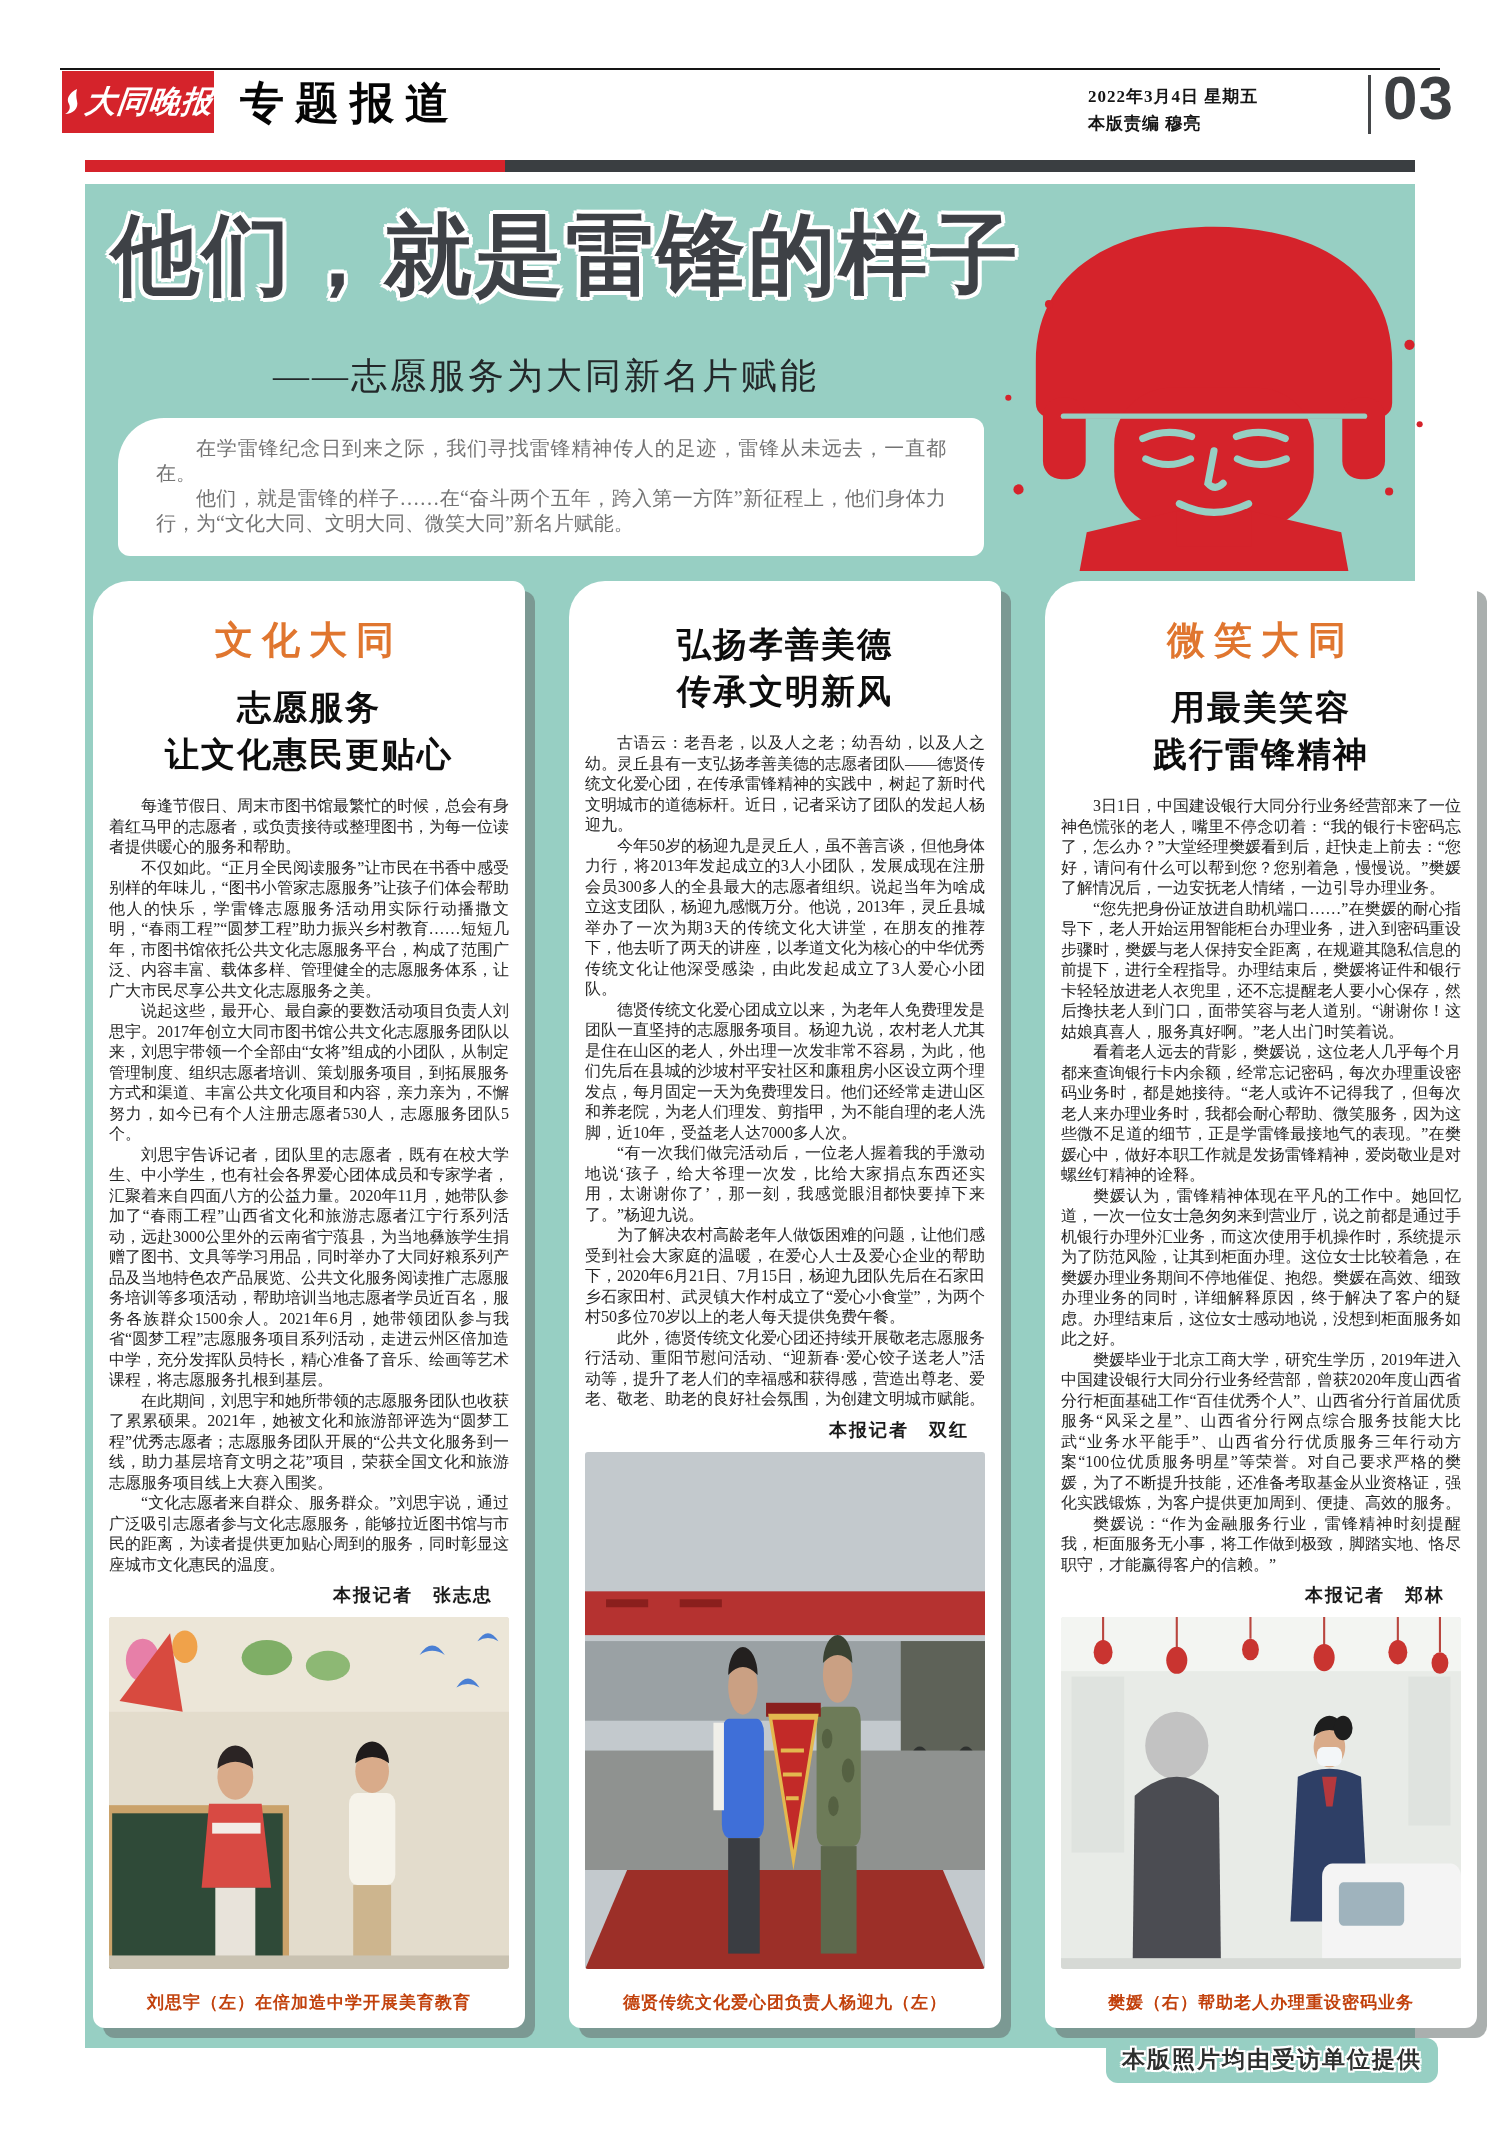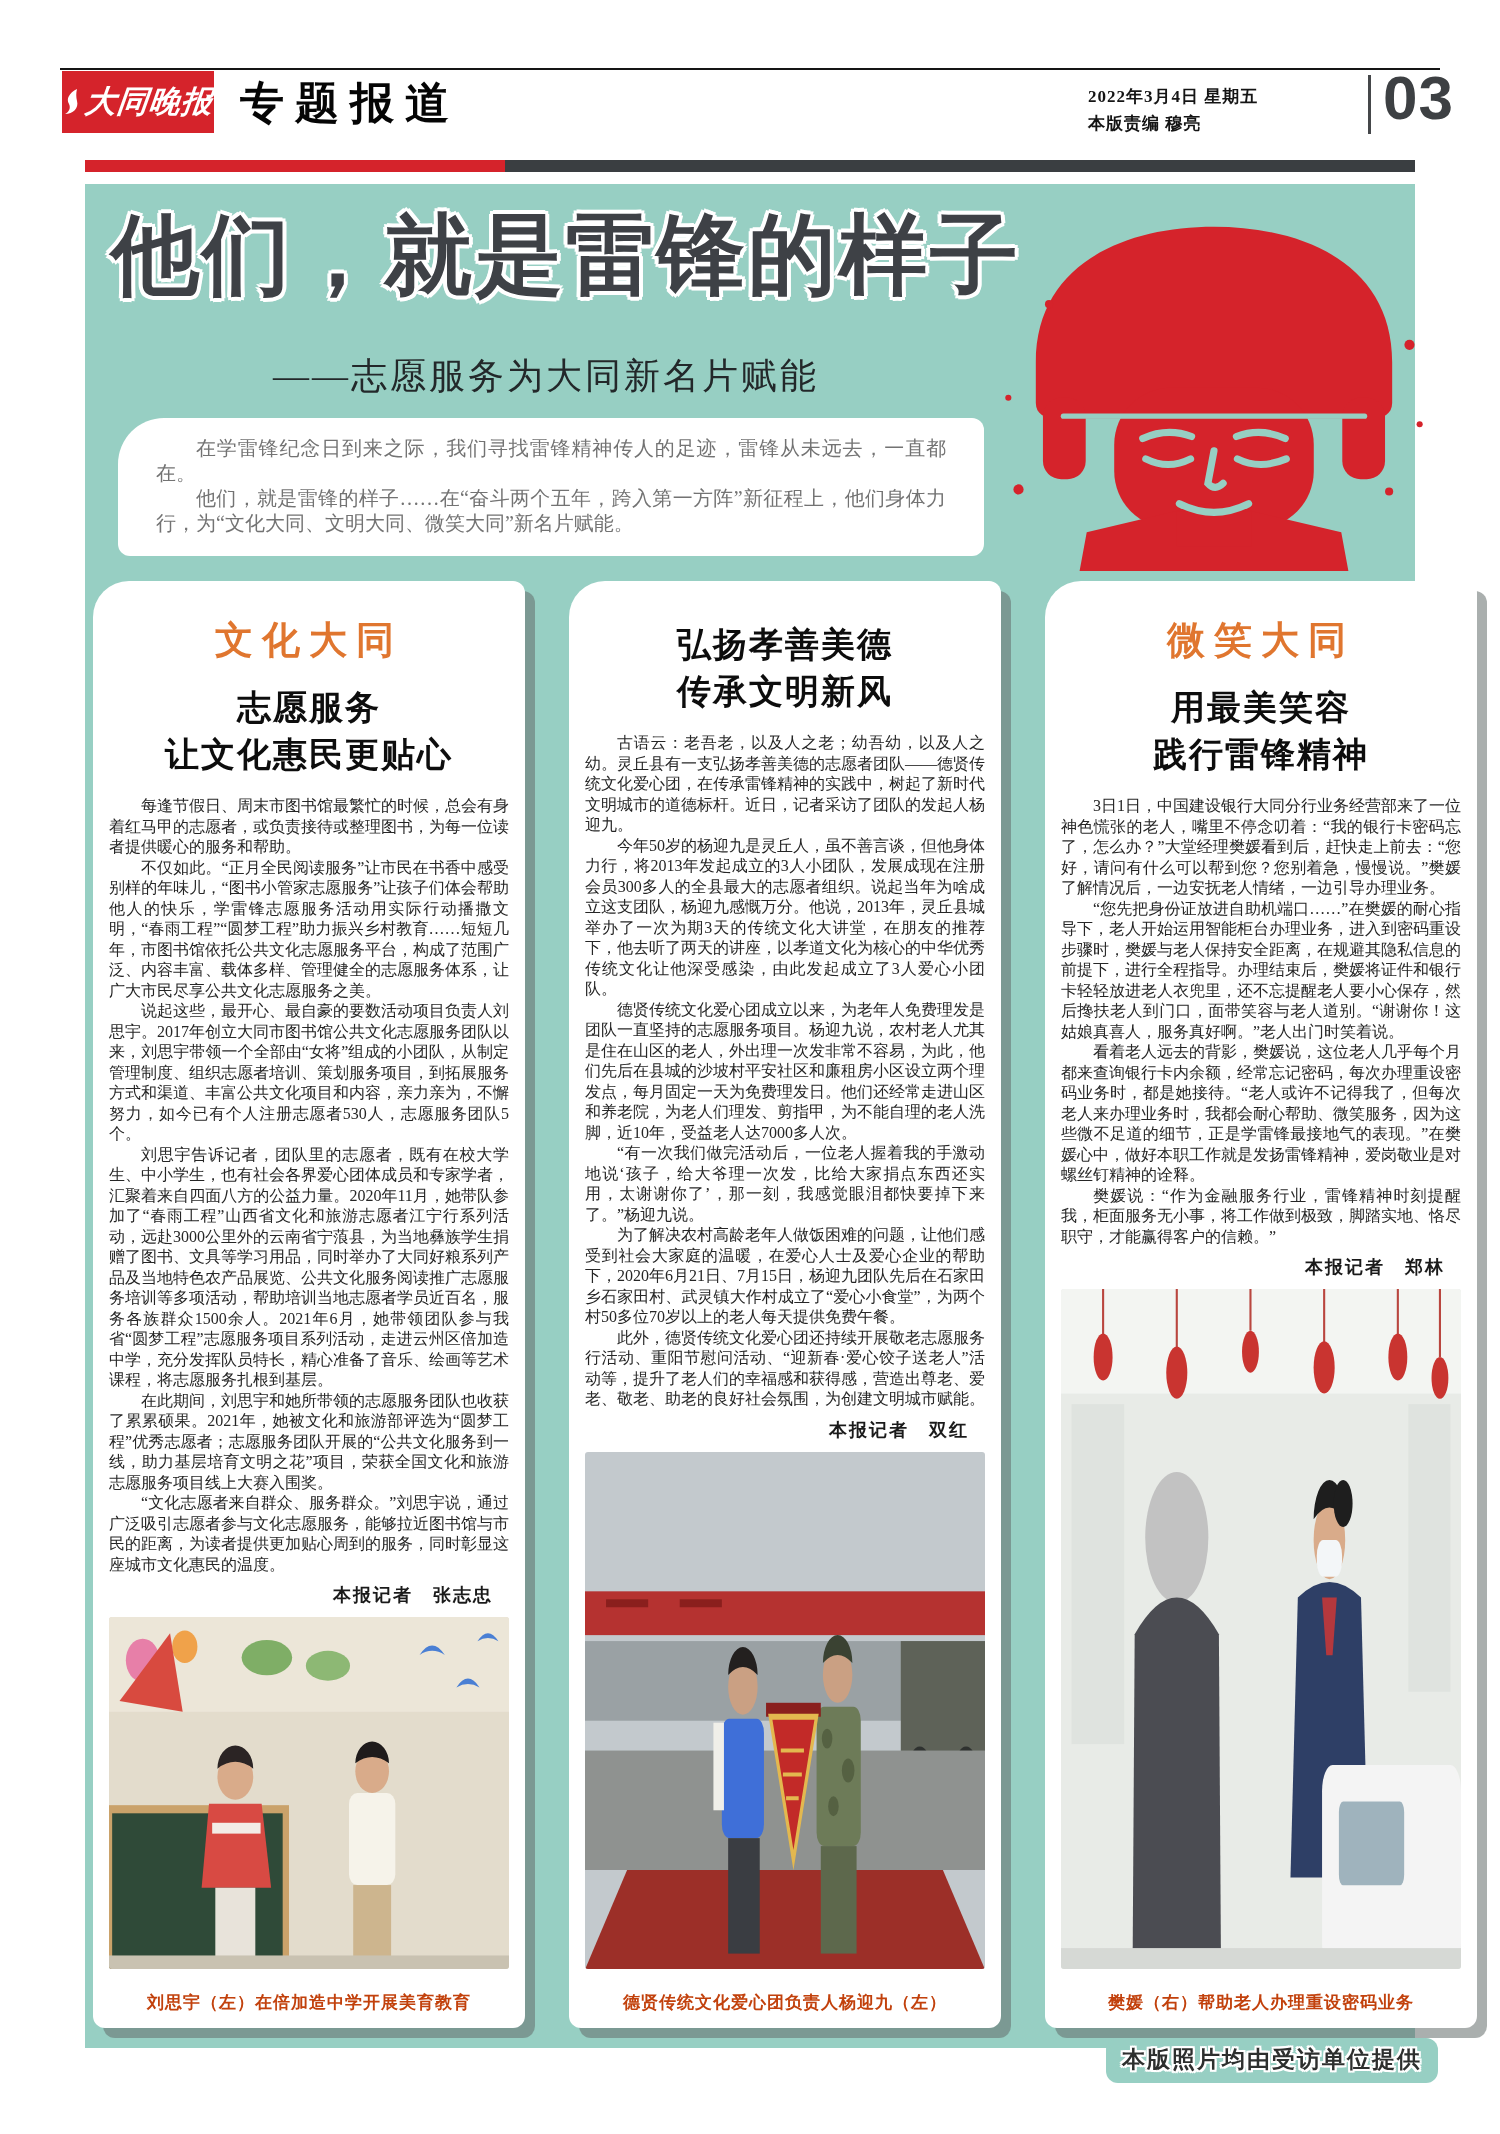--- a/index.html
+++ b/index.html
@@ -208,20 +208,22 @@
     </div>
 
     <div class="card">
       <div class="category">微笑大同</div>
       <div class="card-title">用最美笑容
 践行雷锋精神</div>
       <div class="body-text">
         <p>3日1日，中国建设银行大同分行业务经营部来了一位神色慌张的老人，嘴里不停念叨着：“我的银行卡密码忘了，怎么办？”大堂经理樊媛看到后，赶快走上前去：“您好，请问有什么可以帮到您？您别着急，慢慢说。”樊媛了解情况后，一边安抚老人情绪，一边引导办理业务。</p>
         <p>“您先把身份证放进自助机端口……”在樊媛的耐心指导下，老人开始运用智能柜台办理业务，进入到密码重设步骤时，樊媛与老人保持安全距离，在规避其隐私信息的前提下，进行全程指导。办理结束后，樊媛将证件和银行卡轻轻放进老人衣兜里，还不忘提醒老人要小心保存，然后搀扶老人到门口，面带笑容与老人道别。“谢谢你！这姑娘真喜人，服务真好啊。”老人出门时笑着说。</p>
         <p>看着老人远去的背影，樊媛说，这位老人几乎每个月都来查询银行卡内余额，经常忘记密码，每次办理重设密码业务时，都是她接待。“老人或许不记得我了，但每次老人来办理业务时，我都会耐心帮助、微笑服务，因为这些微不足道的细节，正是学雷锋最接地气的表现。”在樊媛心中，做好本职工作就是发扬雷锋精神，爱岗敬业是对螺丝钉精神的诠释。</p>
+        <p>樊媛认为，雷锋精神体现在平凡的工作中。她回忆道，一次一位女士急匆匆来到营业厅，说之前都是通过手机银行办理外汇业务，而这次使用手机操作时，系统提示为了防范风险，让其到柜面办理。这位女士比较着急，在樊媛办理业务期间不停地催促、抱怨。樊媛在高效、细致办理业务的同时，详细解释原因，终于解决了客户的疑虑。办理结束后，这位女士感动地说，没想到柜面服务如此之好。</p>
+        <p>樊媛毕业于北京工商大学，研究生学历，2019年进入中国建设银行大同分行业务经营部，曾获2020年度山西省分行柜面基础工作“百佳优秀个人”、山西省分行首届优质服务“风采之星”、山西省分行网点综合服务技能大比武“业务水平能手”、山西省分行优质服务三年行动方案“100位优质服务明星”等荣誉。对自己要求严格的樊媛，为了不断提升技能，还准备考取基金从业资格证，强化实践锻炼，为客户提供更加周到、便捷、高效的服务。</p>
         <p>樊媛说：“作为金融服务行业，雷锋精神时刻提醒我，柜面服务无小事，将工作做到极致，脚踏实地、恪尽职守，才能赢得客户的信赖。”</p>
       </div>
       <div class="byline">本报记者　郑林</div>
       <div class="photo">
         <svg viewBox="0 0 380 260" preserveAspectRatio="none">
           <rect width="380" height="260" fill="#e8ebe7"></rect>
           <rect width="380" height="40" fill="#f3f5f2"></rect>
           <g stroke="#b9463f" stroke-width="2">
             <line x1="40" y1="0" x2="40" y2="18"></line>
               <line x1="110" y1="0" x2="110" y2="24"></line>

